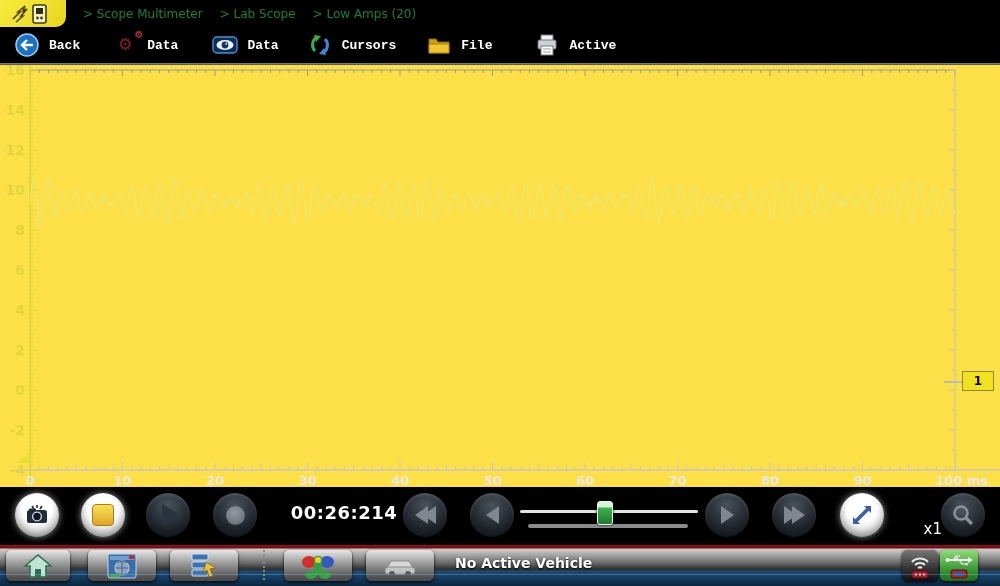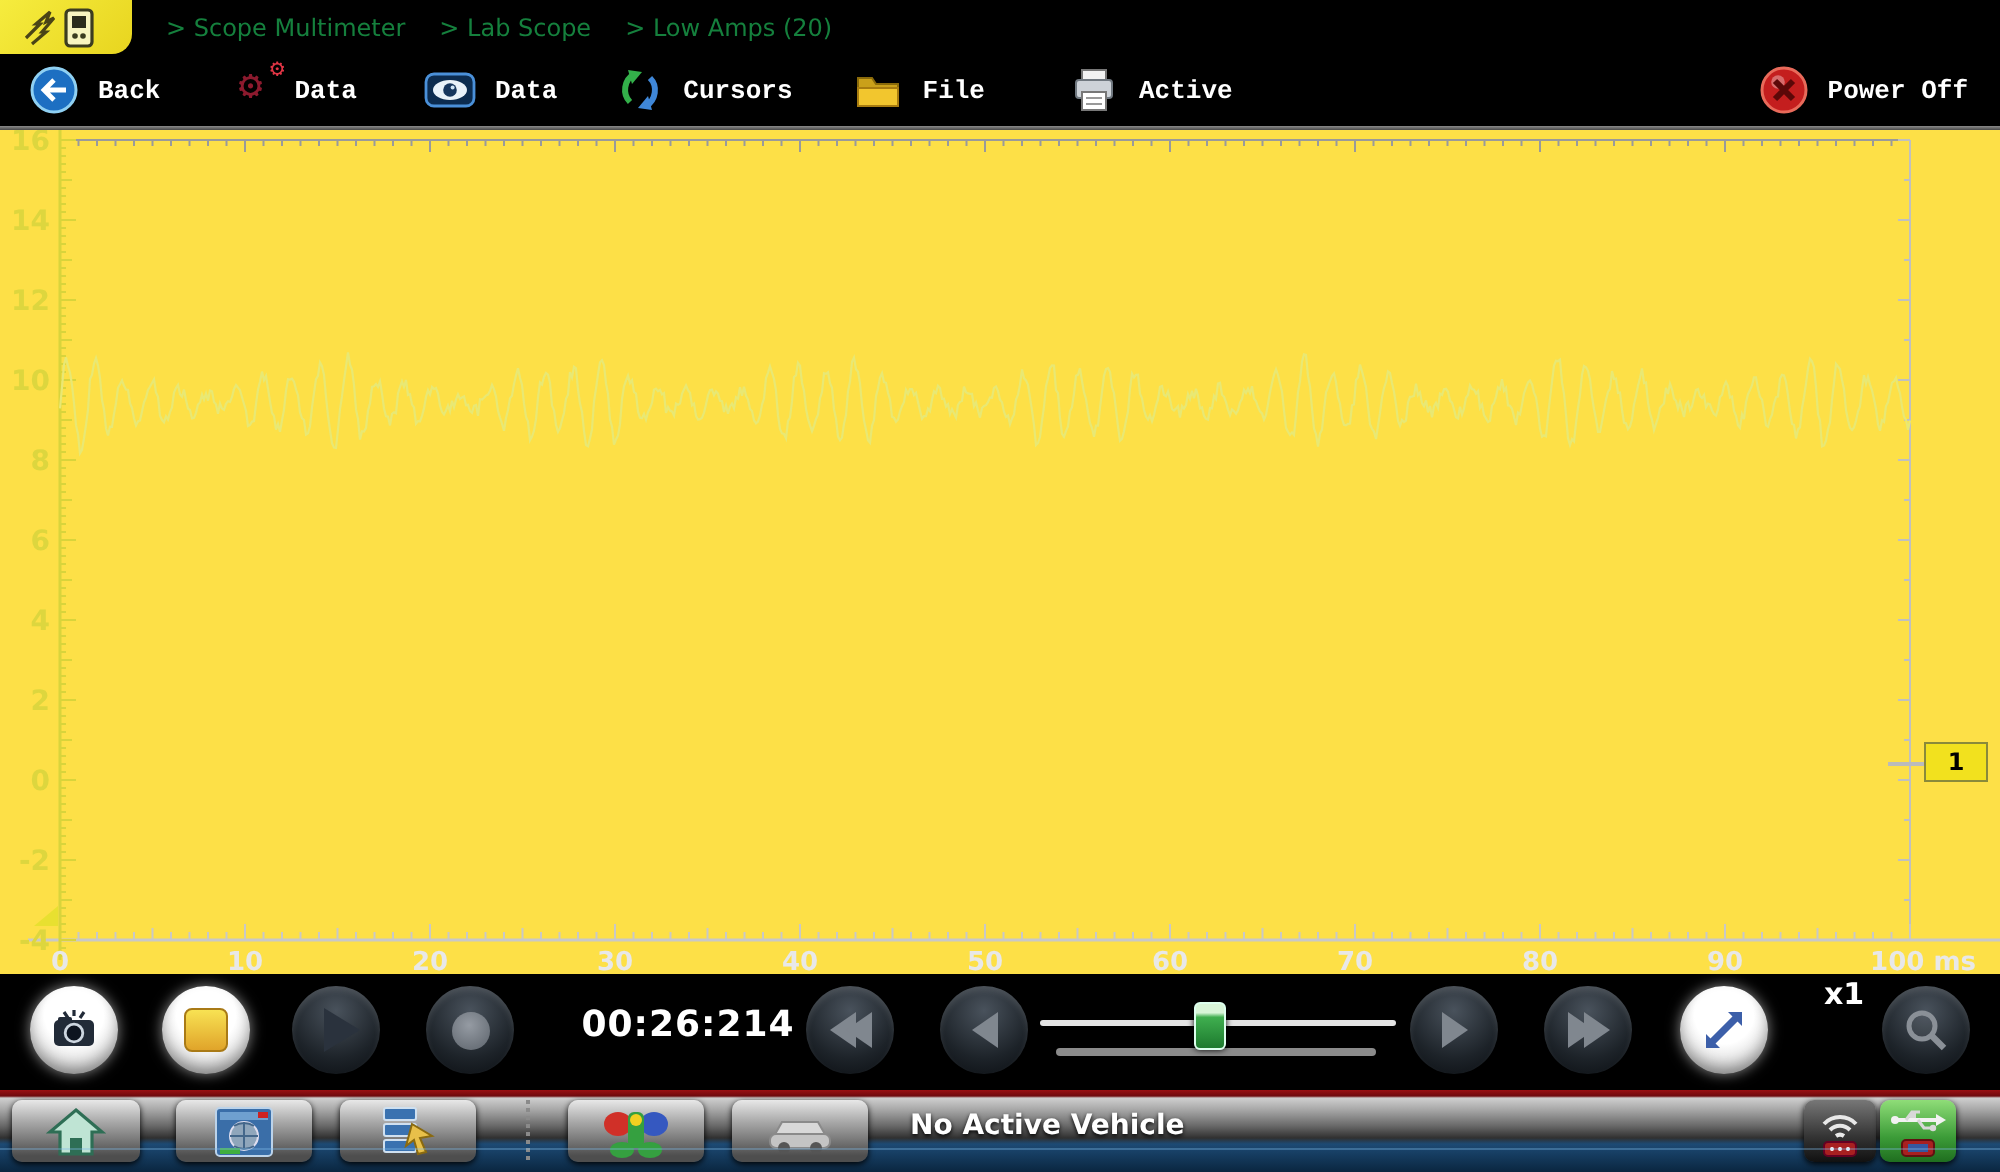--- a/index.html
+++ b/index.html
@@ -33,21 +33,21 @@
   .cbtn.off{background:radial-gradient(circle at 50% 28%,#49525c,#1d2329 62%,#0a0d11 100%);
     box-shadow:inset 0 2px 3px rgba(255,255,255,.14),0 0 5px rgba(0,0,0,.9);}
   .stop-sq{width:20px;height:20px;border-radius:4px;background:linear-gradient(180deg,#f8e253,#e0a42a);border:1px solid #a97a16;}
   .play-tri{width:0;height:0;border-top:11px solid transparent;border-bottom:11px solid transparent;border-left:18px solid #2a323d;margin-left:5px;}
   .rec-dot{width:19px;height:19px;border-radius:50%;background:radial-gradient(circle at 45% 35%,#959ba3,#5c636b);}
   .tri-l{width:0;height:0;border-top:9px solid transparent;border-bottom:9px solid transparent;border-right:13px solid #80878f;}
   .tri-r{width:0;height:0;border-top:9px solid transparent;border-bottom:9px solid transparent;border-left:13px solid #80878f;}
   .dbl .tri-l+.tri-l{margin-left:-5px;} .dbl .tri-r+.tri-r{margin-left:-5px;}
   .dbl{display:flex;}
   .time{position:absolute;left:288px;top:15px;width:112px;text-align:center;color:#fff;font-weight:bold;font-size:18px;letter-spacing:.5px;}
-  .zoomlbl{position:absolute;left:912px;top:1px;width:30px;text-align:left;color:#fff;font-weight:bold;font-size:15px;}
+  .zoomlbl{position:absolute;left:912px;top:33px;width:30px;text-align:right;color:#fff;font-weight:normal;font-size:15px;}
   .slider{position:absolute;left:520px;top:8px;width:178px;height:40px;cursor:pointer;}
   .slider .track1{position:absolute;left:0;top:15px;width:178px;height:3px;background:#e4e4e4;border-radius:2px;}
   .slider .track2{position:absolute;left:8px;top:29px;width:160px;height:4px;background:#8b8b8b;border-radius:2px;}
   .slider .thumb{position:absolute;top:6px;width:14px;height:22px;border-radius:3px;border:1px solid #dfe;
     background:linear-gradient(180deg,#d8f5d8 0 20%,#3fae4f 30%,#1d7a2e 100%);box-shadow:0 0 3px #000;cursor:grab;}
 
   
   .taskbar{position:relative;height:53px;
     background:linear-gradient(180deg,#9b1013 0px,#6f0a0e 3px,#cfcfcf 4px,#a6a6a6 10px,#686868 18px,#303030 24px,#1d4a74 27px,#0a2640 41px);}
   .taskbar::after{content:"";position:absolute;left:0;right:0;top:29px;height:1px;background:rgba(130,190,235,.35);}
@@ -140,30 +140,20 @@
         <rect x="5" y="1" width="12" height="6" fill="#f2f2f2" stroke="#777"></rect>
         <rect x="2" y="6" width="18" height="9" rx="1.5" fill="#cdd2d8" stroke="#707880"></rect>
         <rect x="5" y="12" width="12" height="9" fill="#fff" stroke="#777"></rect>
         <line x1="7" y1="15" x2="15" y2="15" stroke="#999"></line>
             <line x1="7" y1="18" x2="15" y2="18" stroke="#999"></line>
           </svg>
       </span>
       <span>Active</span>
     </button>
 
-    <button class="tbtn" style="margin-left:auto;margin-right:16px">
-      <span class="ticon">
-        <svg width="24" height="24" viewBox="0 0 24 24">
-        <circle cx="12" cy="12" r="11" fill="#c41e1e" stroke="#e86a5a" stroke-width="1.5"></circle>
-        <circle cx="9" cy="8" r="3.4" fill="rgba(255,255,255,.35)"></circle>
-        <path d="M7.5 7.5 L16.5 16.5 M16.5 7.5 L7.5 16.5" stroke="#5c0808" stroke-width="3"></path>
-          </svg>
-      </span>
-      <span>Power Off</span>
-    </button>
   </nav>
 
   <div class="sep"></div>
 
   <section class="scope">
     <svg id="scope-svg" width="1000" height="422">
         <line x1="30" y1="5" x2="955" y2="5" stroke="#9a9a9a"></line>
         <line x1="30" y1="5" x2="30" y2="11" stroke="#9a9a9a"></line>
         <line x1="39.25" y1="5" x2="39.25" y2="8" stroke="#9a9a9a"></line>
         <line x1="48.5" y1="5" x2="48.5" y2="8" stroke="#9a9a9a"></line>

